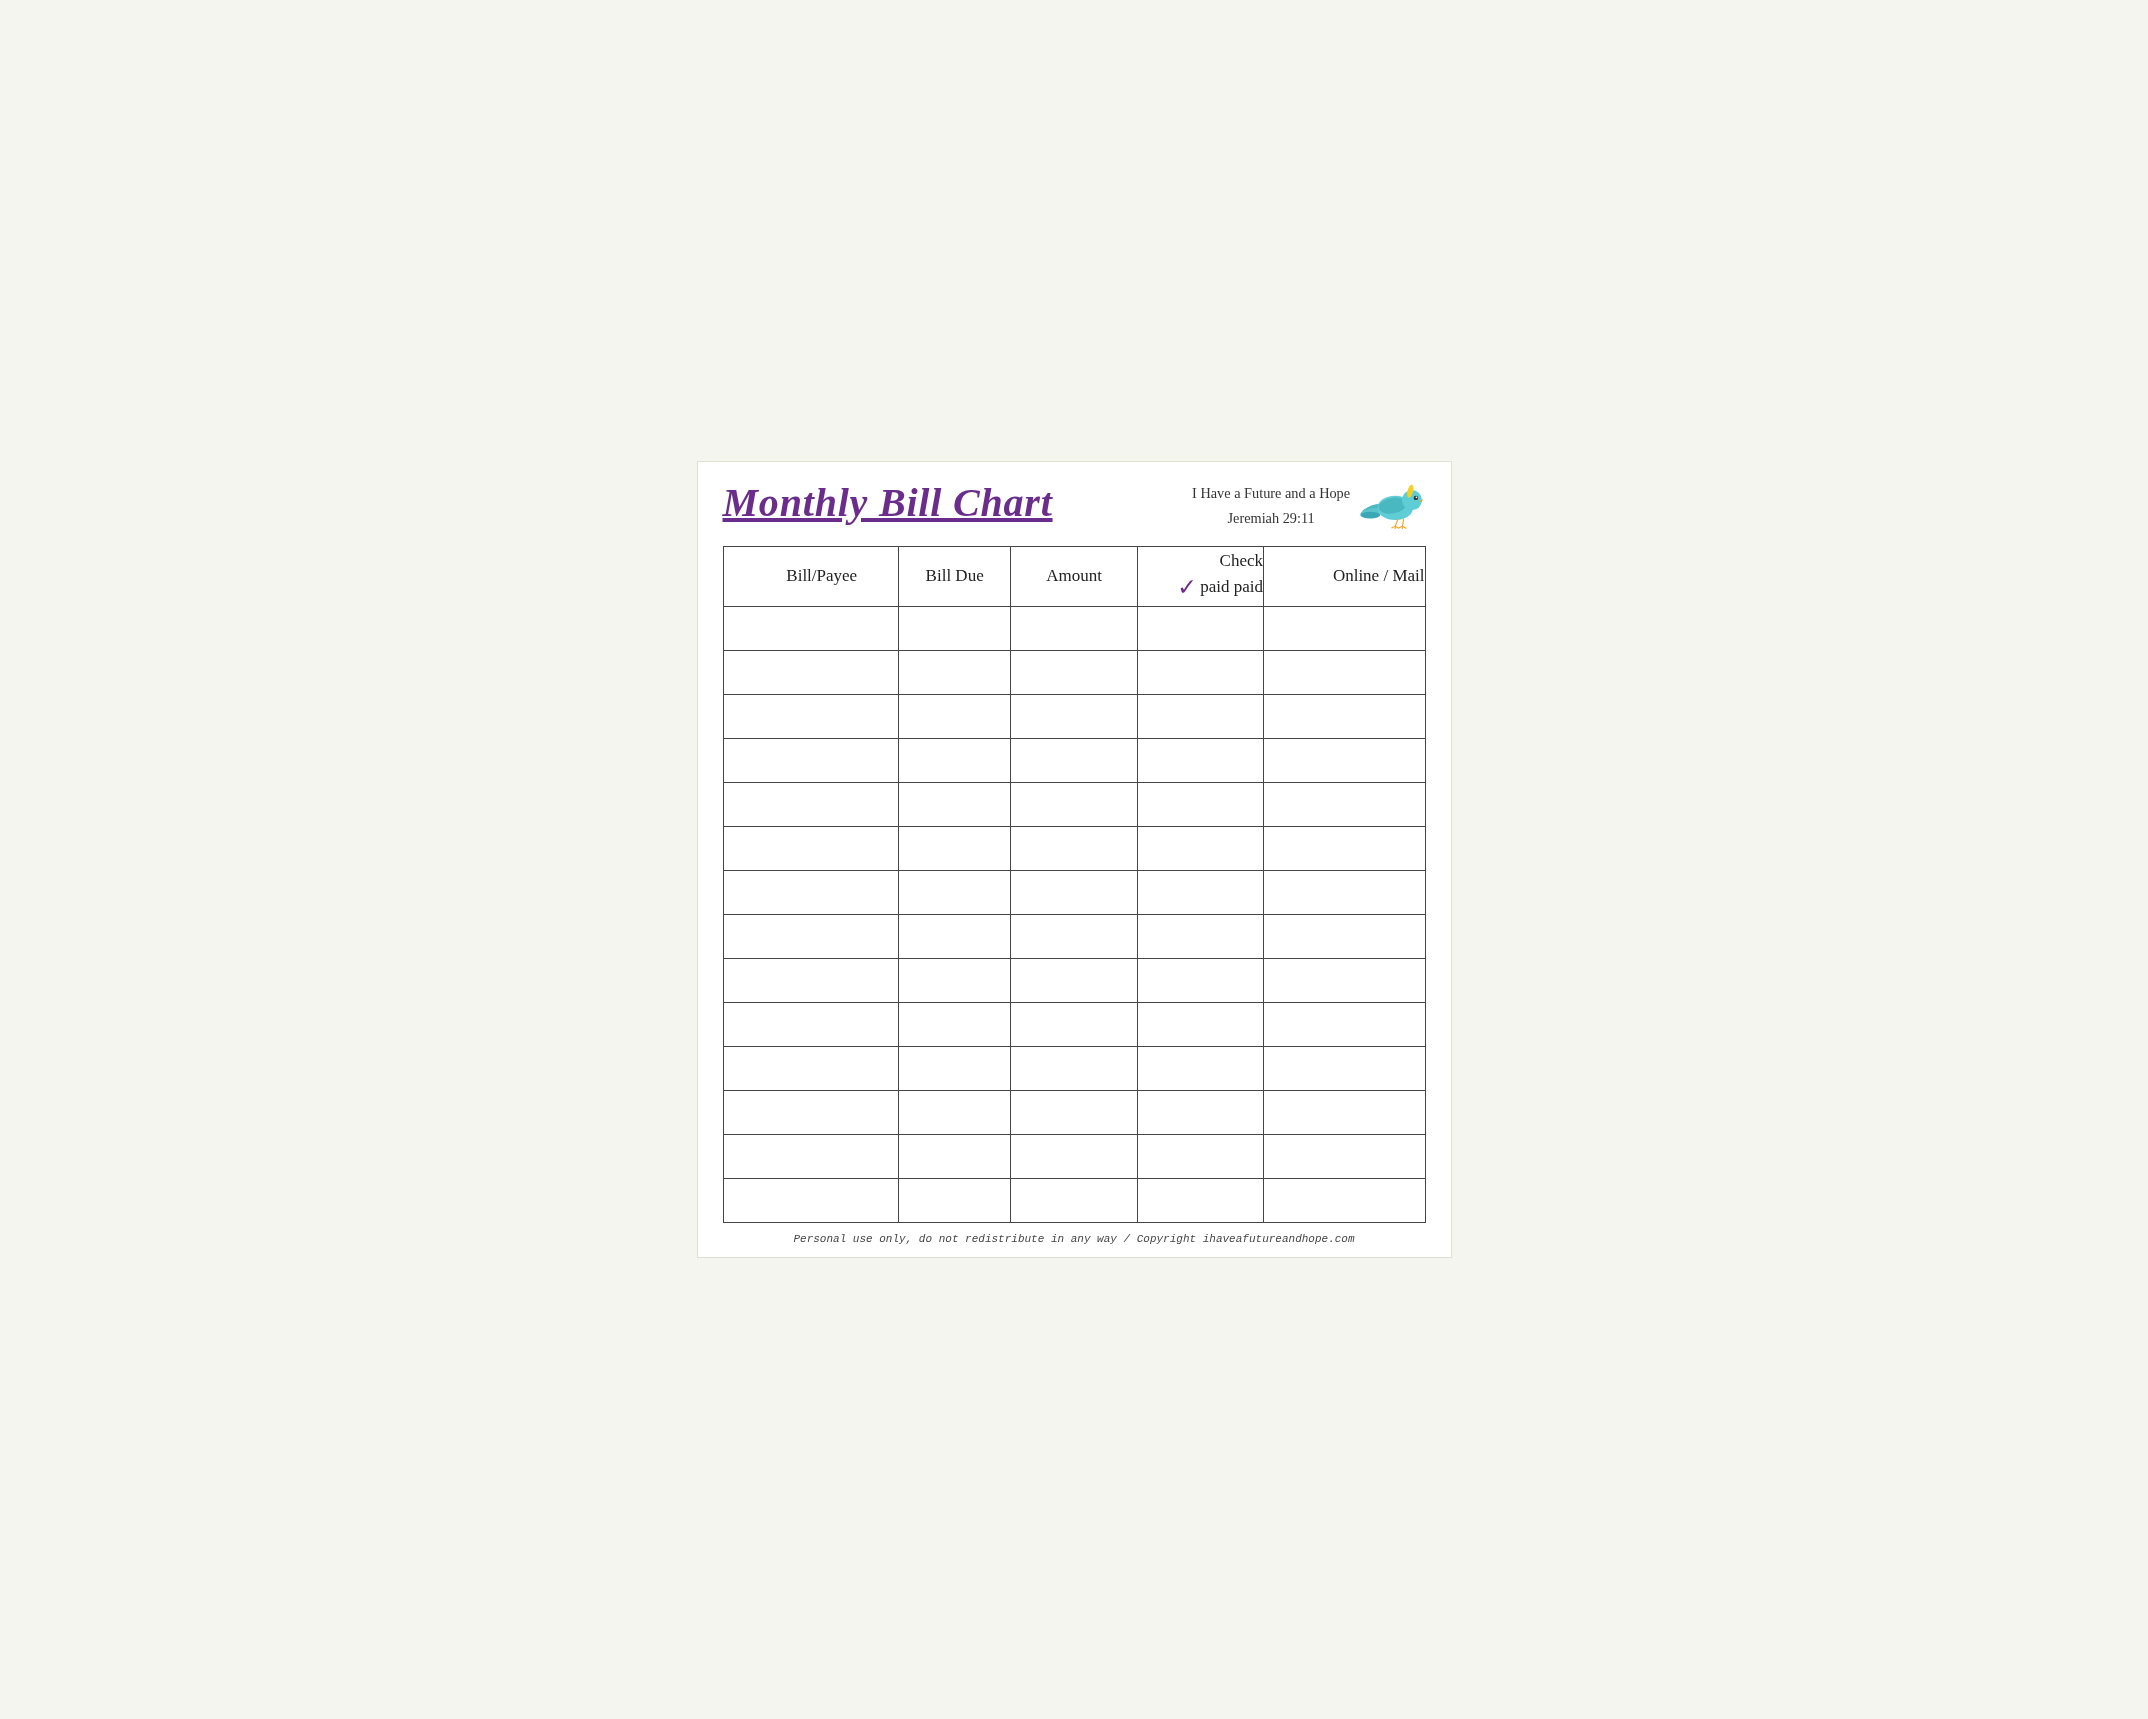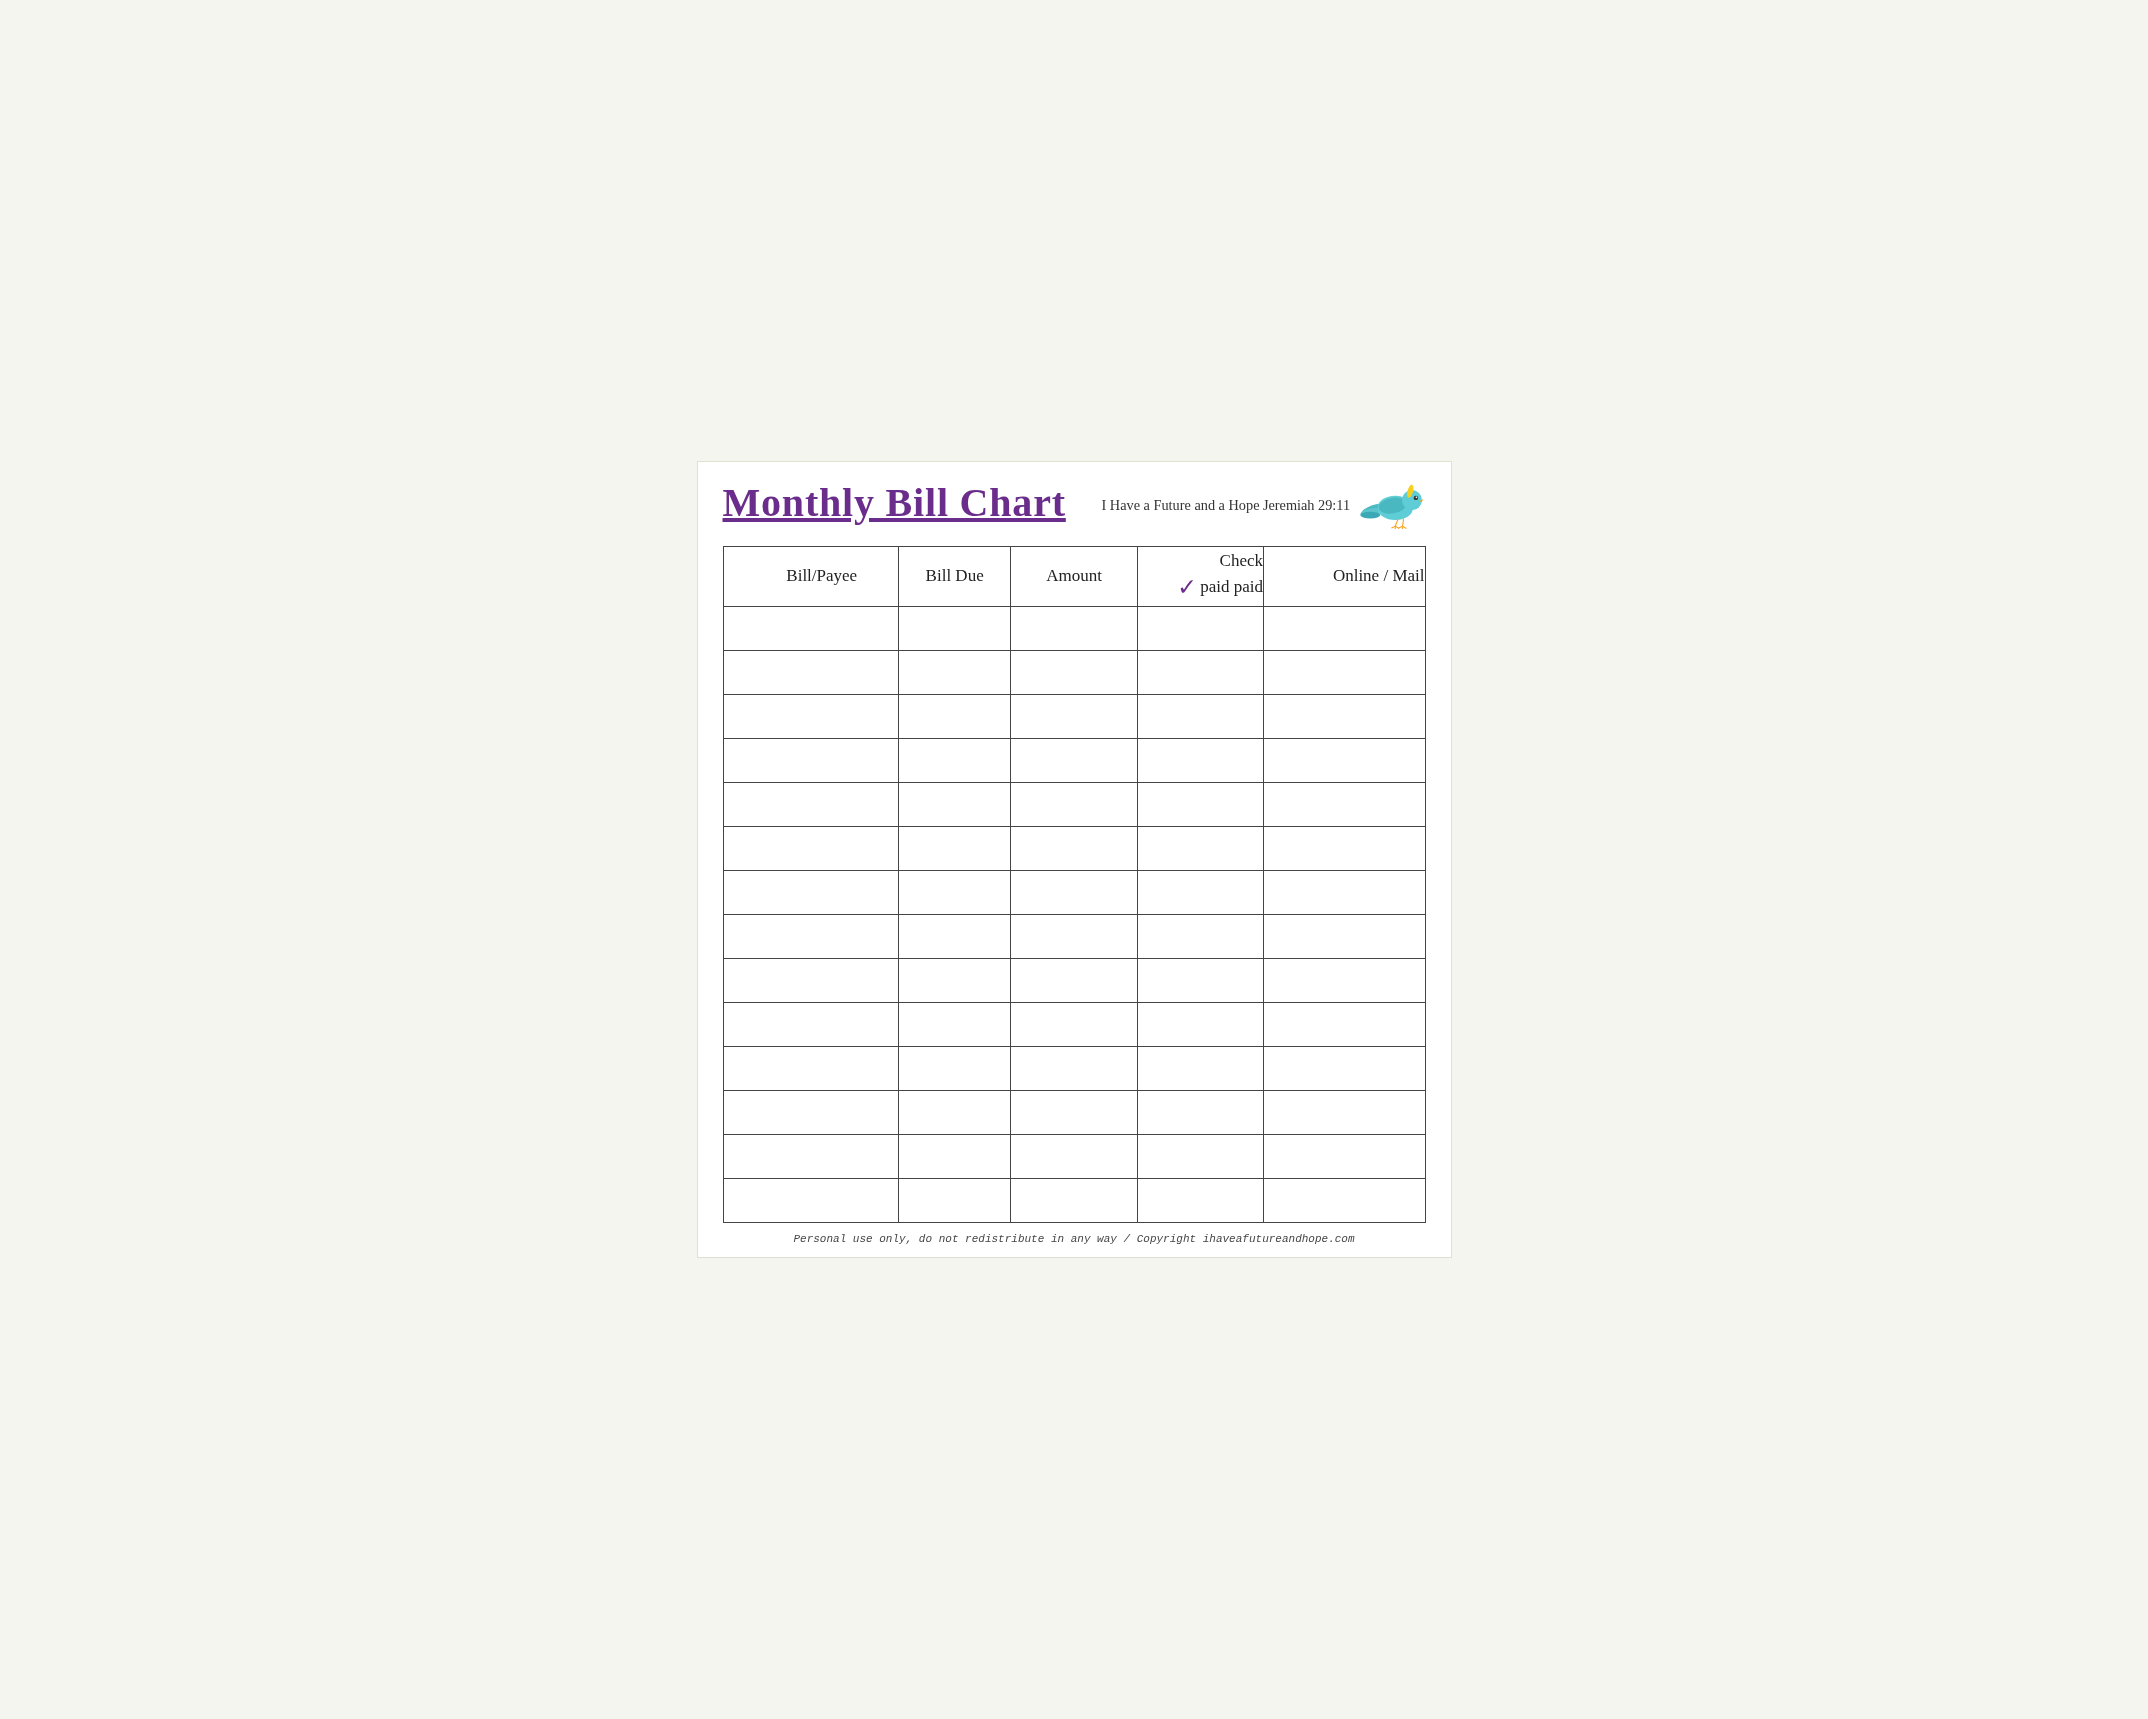--- a/index.html
+++ b/index.html
@@ -22,29 +22,30 @@
       background: #ffffff;
       border: 1.7px solid #e0e0d0;
       padding: 17px 25px 12.6px 25px;
       position: relative;
     }
 
     .title {
       font-family: 'Comic Sans MS', 'Chalkboard SE', cursive;
       font-size: 40px;
       color: #6b2d8b;
+      font-style: italic;
       font-weight: bold;
       text-decoration: underline;
       text-decoration-color: #6b2d8b;
       letter-spacing: 0.8px;
     }
 
     .header-right {
       display: flex;
-      flex-direction: row;
+      flex-direction: column;
       align-items: center;
       gap: 3.4px;
     }
 
     .scripture-text {
       font-size: 14.3px;
       color: #333;
       text-align: center;
       font-family: Georgia, serif;
       line-height: 1.5;

